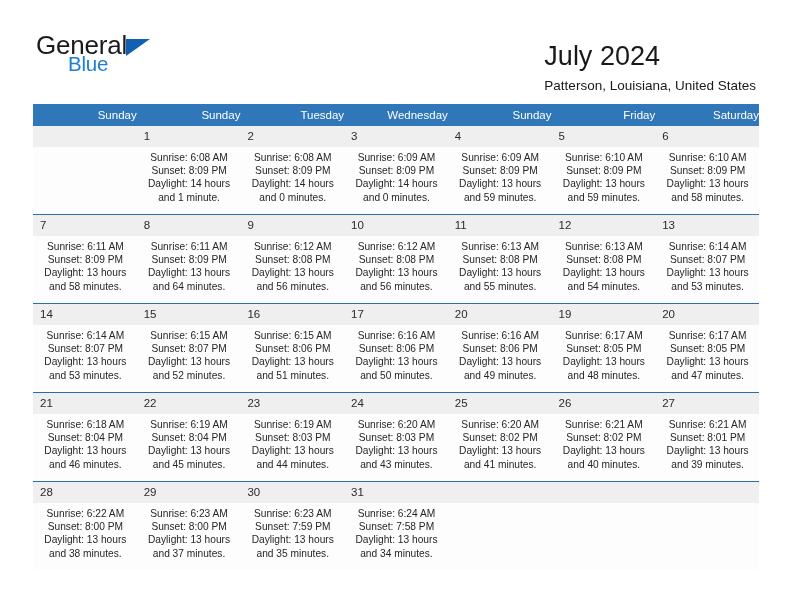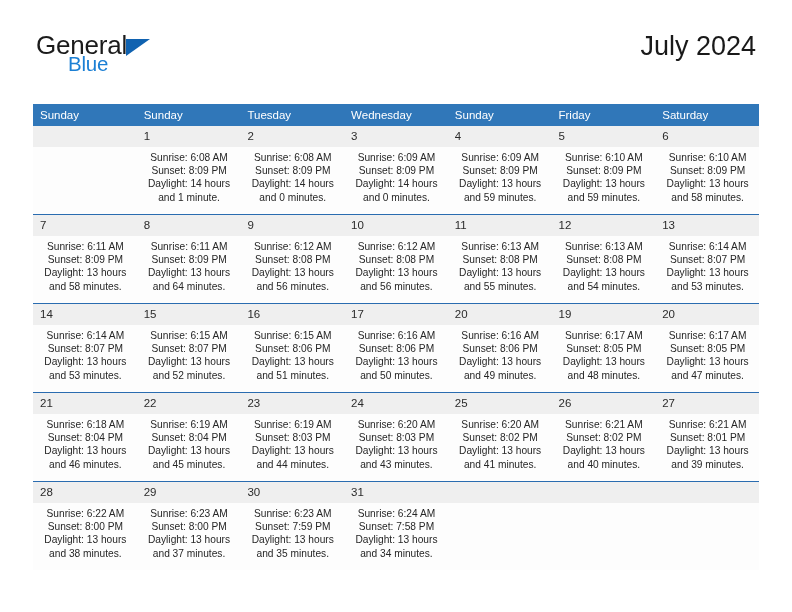--- a/index.html
+++ b/index.html
@@ -64,21 +64,21 @@
     color: #1b7fd4;
     letter-spacing: -0.2px;
     margin-top: 1px;
     margin-left: 32px;
     font-weight: 400;
   }
 
   .title-wrap {
     position: absolute;
     right: 36px;
-    top: 30px;
+    top: 40px;
     text-align: left;
   }
   .cal-title {
     font-size: 27px;
     color: #191919;
     font-weight: 400;
     line-height: 32px;
     white-space: nowrap;
   }
   .cal-subtitle {
@@ -97,22 +97,22 @@
     top: 104px;
     width: 726px;
     border-collapse: collapse;
     table-layout: fixed;
   }
   .calendar th {
     background: #3077b9;
     color: #ffffff;
     font-size: 11.5px;
     font-weight: 400;
-    text-align: left;
-    padding: 5px 0 5px 7px;
+    text-align: right;
+    padding: 5px 0 5px 15px;
     height: 12px;
     border: none;
   }
   .calendar td {
     vertical-align: top;
     padding: 0;
     border: none;
     width: 103.7px;
   }
 
@@ -164,20 +164,21 @@
 
     <div class="brand">
       <span class="brand-row1">
         <span class="brand-general">General</span><span class="brand-triangle"></span>
       </span>
       <span class="brand-row2">Blue</span>
     </div>
 
     <div class="title-wrap">
       <div class="cal-title">July 2024</div>
+      <div class="cal-subtitle">Patterson, Louisiana, United States</div>
     </div>
 
   </div>
 
   <table class="calendar">
     <thead>
       <tr>
         <th>Sunday</th>
         <th>Sunday</th>
         <th>Tuesday</th>

